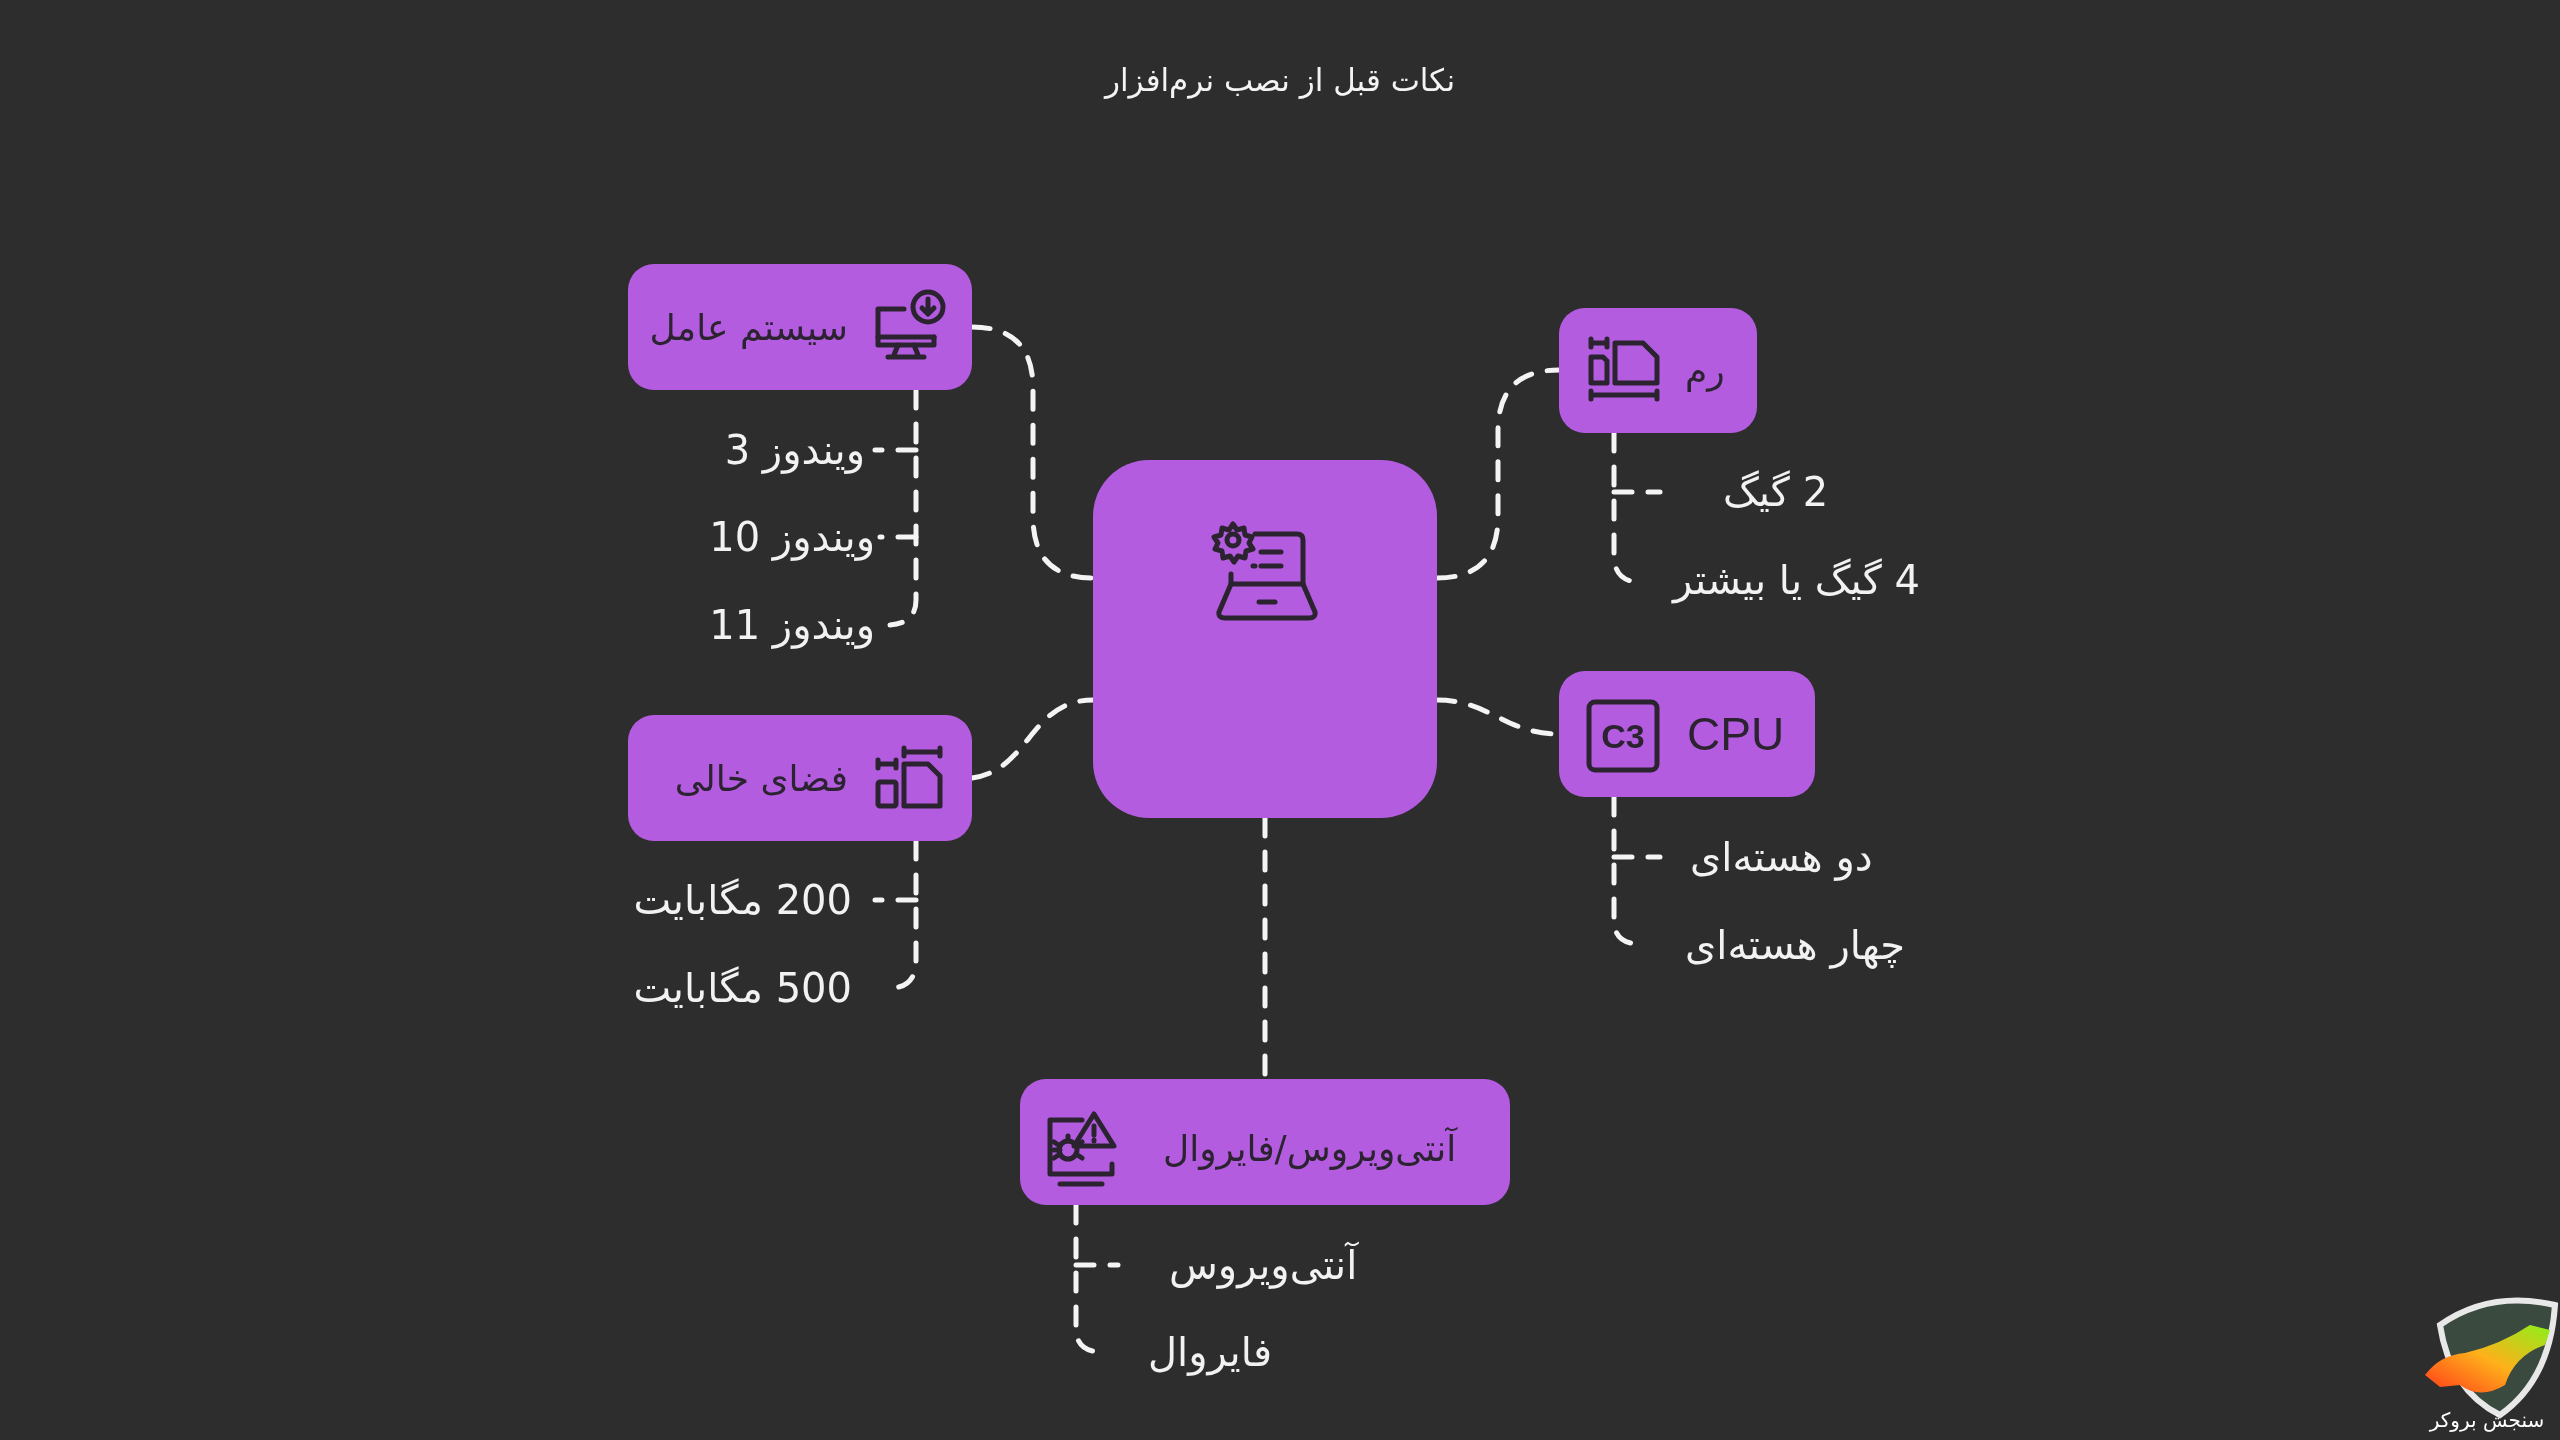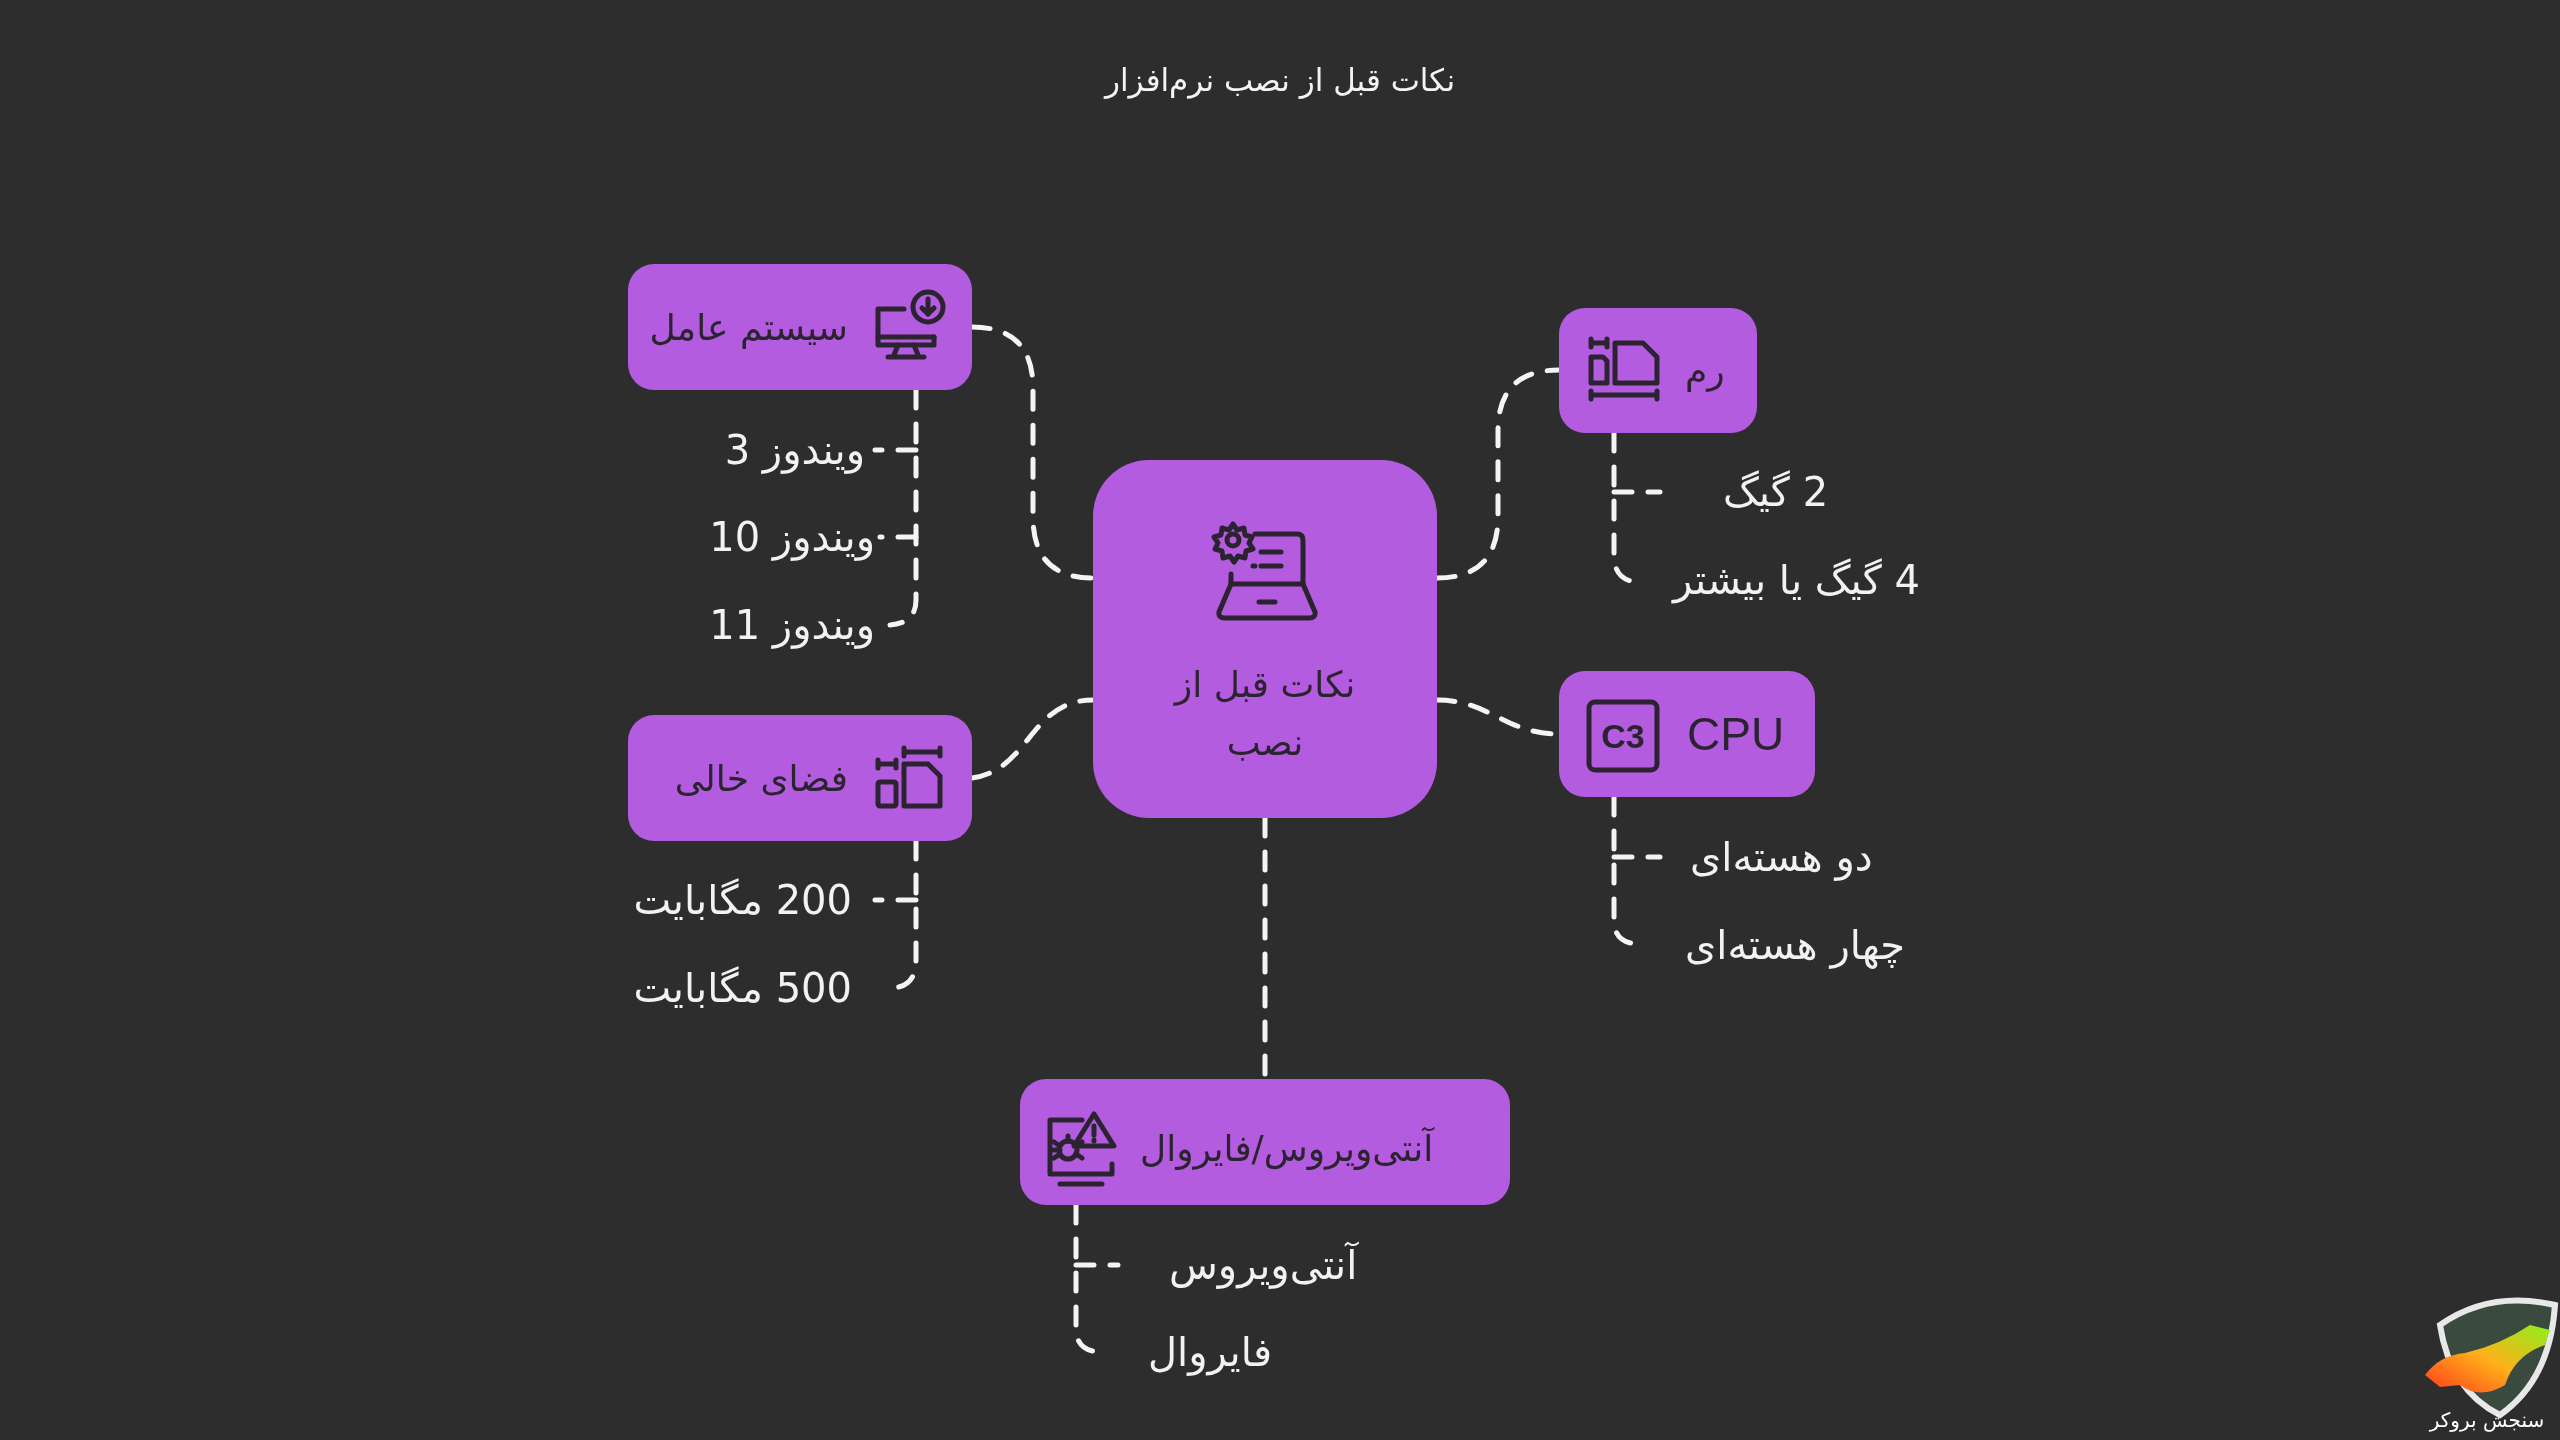--- a/index.html
+++ b/index.html
@@ -86,21 +86,20 @@
     <svg viewBox="0 0 120 120" fill="none" stroke="#2b2330" stroke-width="5" stroke-linecap="round" stroke-linejoin="round">
       <circle cx="28" cy="28" r="6"></circle>
       <path d="M28 12 l4 6 7-2 1 7 7 2-3 6 4 6-7 2-1 7-7-2-4 6-4-6-7 2-1-7-7-2 3-6-4-6 7-2 1-7 7 2z"></path>
       <path d="M50 22 H92 Q98 22 98 28 V72"></path>
       <path d="M56 40 H76 M56 54 H76 M48 54 H50"></path>
       <path d="M26 62 V72 H98"></path>
       <path d="M26 72 L14 100 Q13 106 20 106 H104 Q111 106 110 100 L98 72"></path>
       <path d="M54 90 H70"></path>
     </svg>
   </div>
-  <div class="label">نکات قبل از نصب</div>
 </div>
 
 <div class="node" style="left:628px;top:264px;width:344px;height:126px;flex-direction:row-reverse;padding:0 22px 0 34px;gap:22px;">
   <div class="icon">
     <svg viewBox="0 0 80 80" fill="none" stroke="#2b2330" stroke-width="5" stroke-linecap="round" stroke-linejoin="round">
       <path d="M34 22 H8 V58 H64 V50"></path>
       <path d="M8 50 H64"></path>
       <path d="M28 58 L24 68 M44 58 L48 68 M18 70 H54"></path>
       <circle cx="58" cy="20" r="15"></circle>
       <path d="M58 12 V27 M52 21 L58 27 L64 21"></path>
@@ -136,21 +135,21 @@
 <div class="node" style="left:1559px;top:671px;width:256px;height:126px;flex-direction:row;padding:0 20px 0 24px;gap:24px;">
   <div class="icon">
     <svg viewBox="0 0 80 80">
       <rect x="6" y="8" width="68" height="68" rx="6" fill="none" stroke="#2b2330" stroke-width="5"></rect>
       <text x="40" y="54" text-anchor="middle" font-family="Liberation Sans, sans-serif" font-weight="bold" font-size="34" fill="#2b2330">C3</text>
     </svg>
   </div>
   <div class="label" style="font-family:'Liberation Sans',sans-serif;font-size:46px;direction:ltr;">CPU</div>
 </div>
 
-<div class="node" style="left:1020px;top:1079px;width:490px;height:126px;flex-direction:row;padding:12px 24px 0 24px;gap:16px;">
+<div class="node" style="left:1020px;top:1079px;width:490px;height:126px;flex-direction:row;padding:12px 24px 0 24px;gap:39px;">
   <div class="icon">
     <svg viewBox="0 0 80 80" fill="none" stroke="#2b2330" stroke-width="5" stroke-linecap="round" stroke-linejoin="round">
       <path d="M38 12 H6 V66 H68 V56"></path>
       <path d="M16 76 H58"></path>
       <circle cx="24" cy="42" r="9"></circle>
       <path d="M10 34 L16 38 M10 50 L16 46 M38 34 L32 38 M38 50 L32 46 M24 28 V33 M16 42 H10"></path>
       <path d="M50 6 L70 38 H30 Z"></path>
       <path d="M50 18 V27 M50 32 V33"></path>
     </svg>
   </div>

